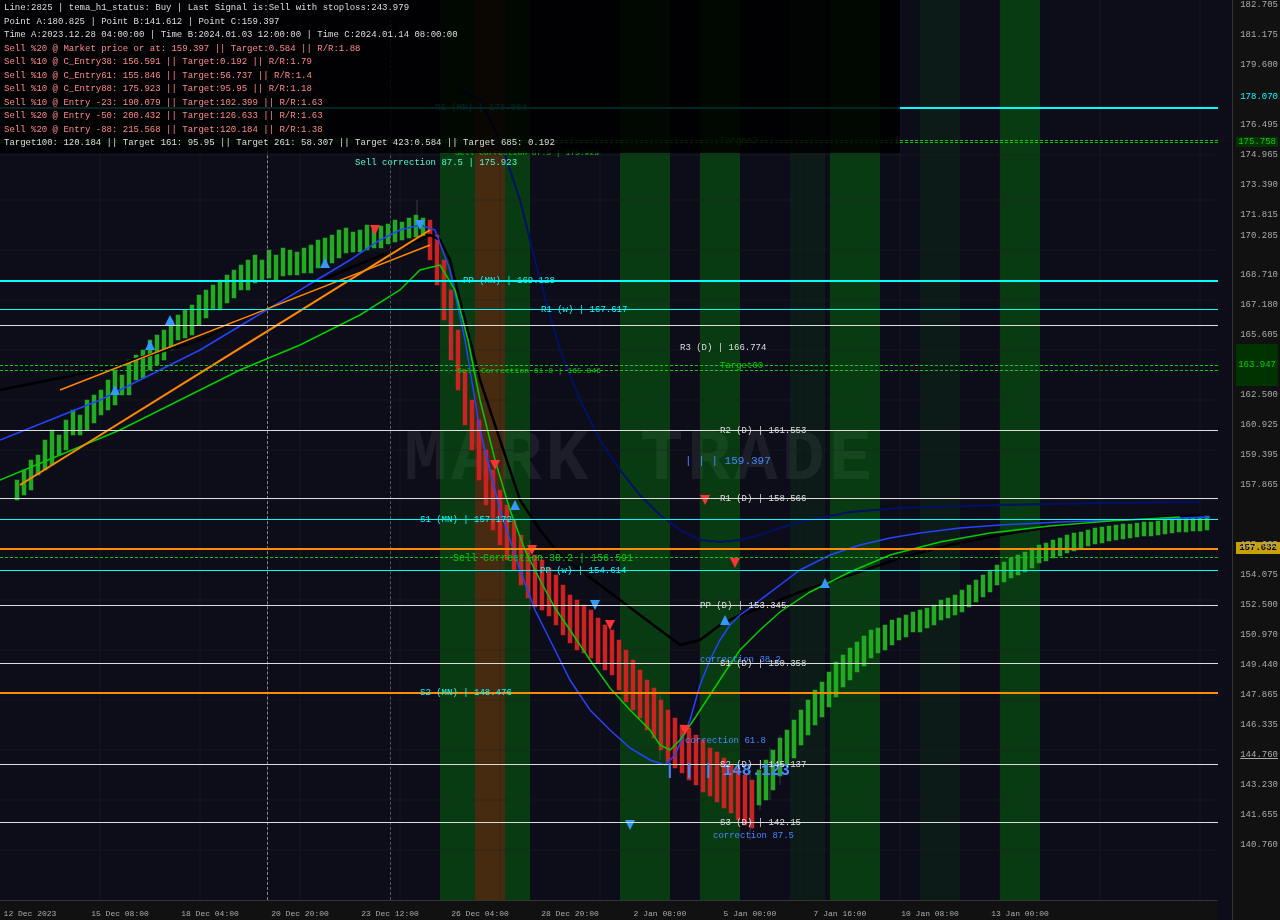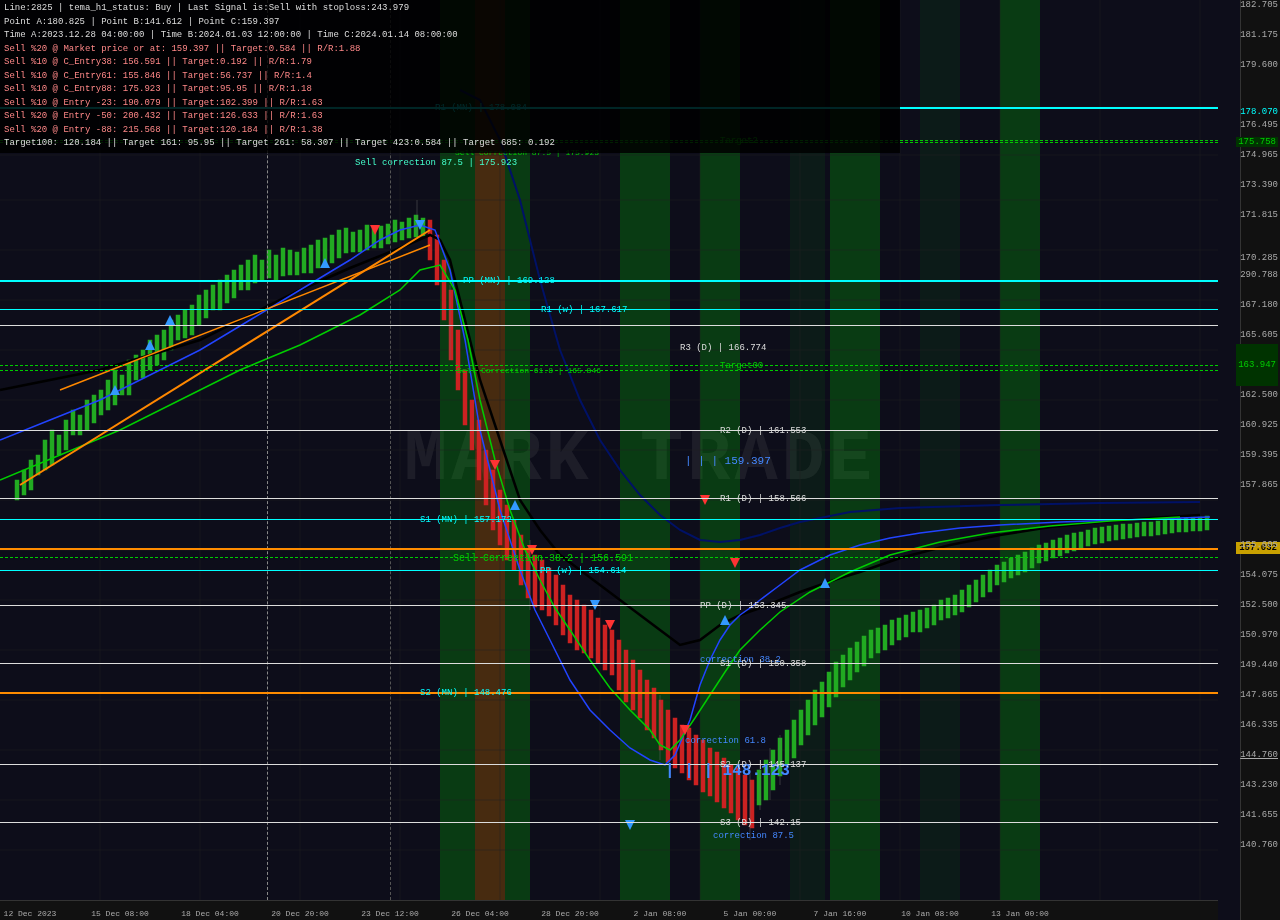--- a/index.html
+++ b/index.html
@@ -48,21 +48,21 @@
       z-index: 10;
     }
 
     #top-info .row1 { color: #fff; font-size: 10px; }
 
     
     #price-axis {
       position: absolute;
       right: 0;
       top: 0;
-      width: 40px;
+      width: 48px;
       height: 100%;
       background: #111;
       border-left: 1px solid #333;
       z-index: 10;
     }
 
     .price-label {
       position: absolute;
       right: 2px;
       color: #aaa;
@@ -593,28 +593,28 @@
     <div class="level-label blue" style="top:831px; left:713px;">correction 87.5</div>
 
     <div class="level-label white" style="top:818px; left:720px;">S3 (D) | 142.15</div>
 
   </div>
 
   <div id="price-axis">
     <div class="price-label" style="top:5px;">182.705</div>
     <div class="price-label" style="top:35px;">181.175</div>
     <div class="price-label" style="top:65px;">179.600</div>
-    <div class="price-label" style="top:112px; color:#00ffff;margin-left:8px;">178.070</div>
+    <div class="price-label" style="top:97px; color:#00ffff;margin-left:8px;">178.070</div>
     <div class="price-label" style="top:125px;">176.495</div>
     <div class="price-label" style="top:142px; color:#00cc00; background:#003300; padding:0 2px;">175.758</div>
     <div class="price-label" style="top:155px;">174.965</div>
     <div class="price-label" style="top:185px;">173.390</div>
     <div class="price-label" style="top:215px;">171.815</div>
-    <div class="price-label" style="top:258px;">170.285</div>
-    <div class="price-label" style="top:275px;">290.788</div>
+    <div class="price-label" style="top:236px;">170.285</div>
+    <div class="price-label" style="top:275px;">168.710</div>
     <div class="price-label" style="top:305px;">167.180</div>
     <div class="price-label" style="top:335px;">165.605</div>
     <div class="price-label" style="top:365px; color:#00cc00; background:#003300; padding:16px 2px;">163.947</div>
     <div class="price-label" style="top:395px;">162.500</div>
     <div class="price-label" style="top:425px;">160.925</div>
     <div class="price-label" style="top:455px;">159.395</div>
     <div class="price-label" style="top:485px;">157.865</div>
     <div class="price-label current" style="top:548px;">157.032</div>
     <div class="price-label" style="top:545px;">155.605</div>
     <div class="price-label" style="top:575px;">154.075</div>

